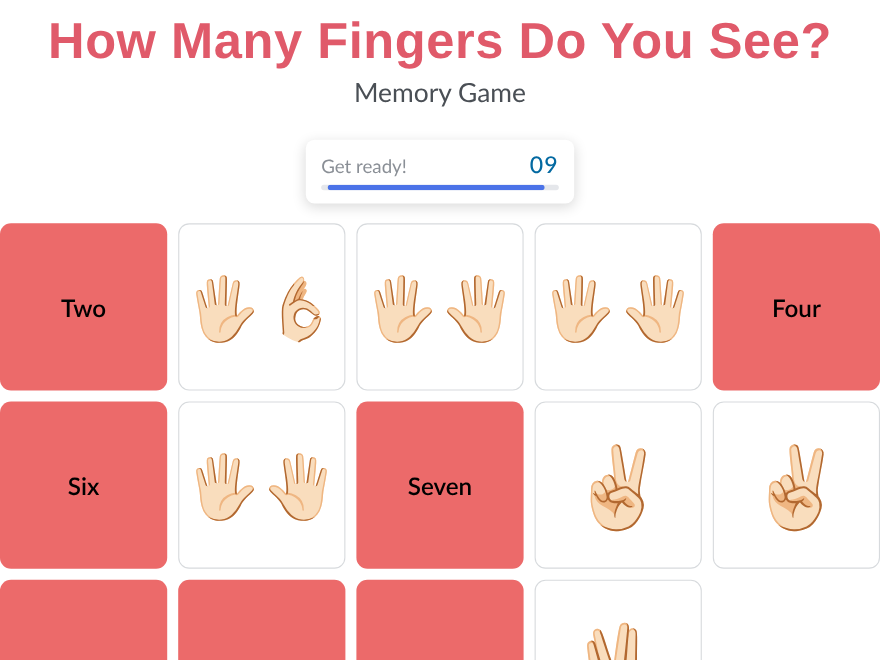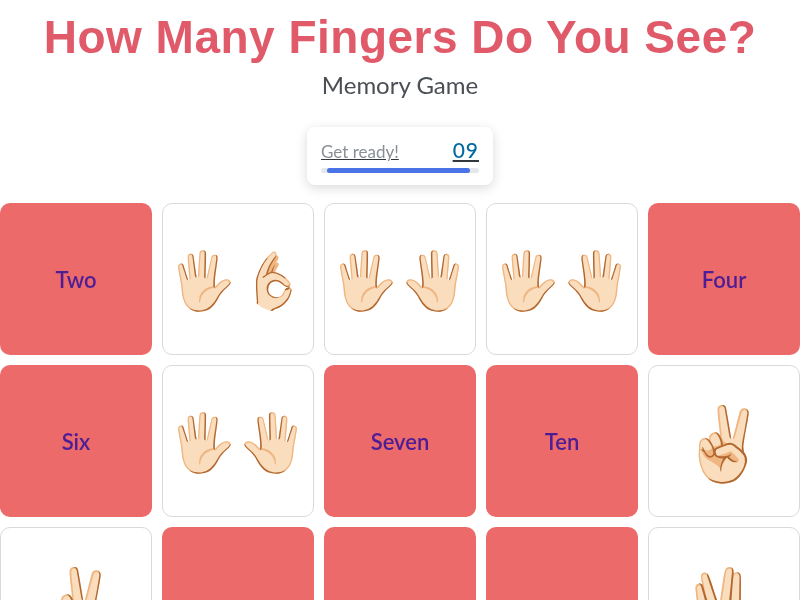--- a/index.html
+++ b/index.html
@@ -25,26 +25,25 @@
     color: #4a4f55;
     text-align: center;
     margin-top: 6px;
   }
   .status-wrap {
     display: flex;
     justify-content: center;
     margin-top: 28px;
   }
   .status-card {
-    width: 186px;
+    width: 244px;
     background: #fff;
     border-radius: 8px;
     box-shadow: 0 3px 12px rgba(0,0,0,0.15);
     padding: 10px 14px 12px 14px;
-    text-decoration: underline;
   }
   .status-top {
     display: flex;
     justify-content: space-between;
     align-items: baseline;
   }
   .status-label { font-size: 17px; color: #8a8f96; }
   .status-time  { font-size: 21px; color: #0369a1; font-weight: 500; letter-spacing: 1px; }
   .progress-track {
     margin-top: 6px;
@@ -75,21 +74,21 @@
     display: flex;
     align-items: center;
     justify-content: center;
     font-size: 22px;
     font-weight: 600;
     user-select: none;
     cursor: pointer;
   }
   .card.word {
     background: #ec6a6a;
-    color: #4c1d95;
+    color: #000000;
   }
   .card.picture {
     background: #fff;
     border: 1px solid #d7dadd;
     color: #333;
   }
   .hands { display: flex; gap: 2px; align-items: center; }
   .hand  { font-size: 56px; line-height: 1; }
   .hand.single { font-size: 72px; }
   .flip  { transform: scaleX(-1); display: inline-block; }
@@ -142,23 +141,20 @@
     </div>
     <div class="card picture">
       <div class="hands">
         <span class="hand">🖐🏻</span>
         <span class="hand flip">🖐🏻</span>
       </div>
     </div>
     <div class="card word">
       <span>Seven</span>
     </div>
-    <div class="card word">
-      <span>Ten</span>
-    </div>
     <div class="card picture">
       <div class="hands">
         <span class="hand single">✌🏻</span>
       </div>
     </div>
     <div class="card picture">
       <div class="hands">
         <span class="hand single">✌🏻</span>
       </div>
     </div>

